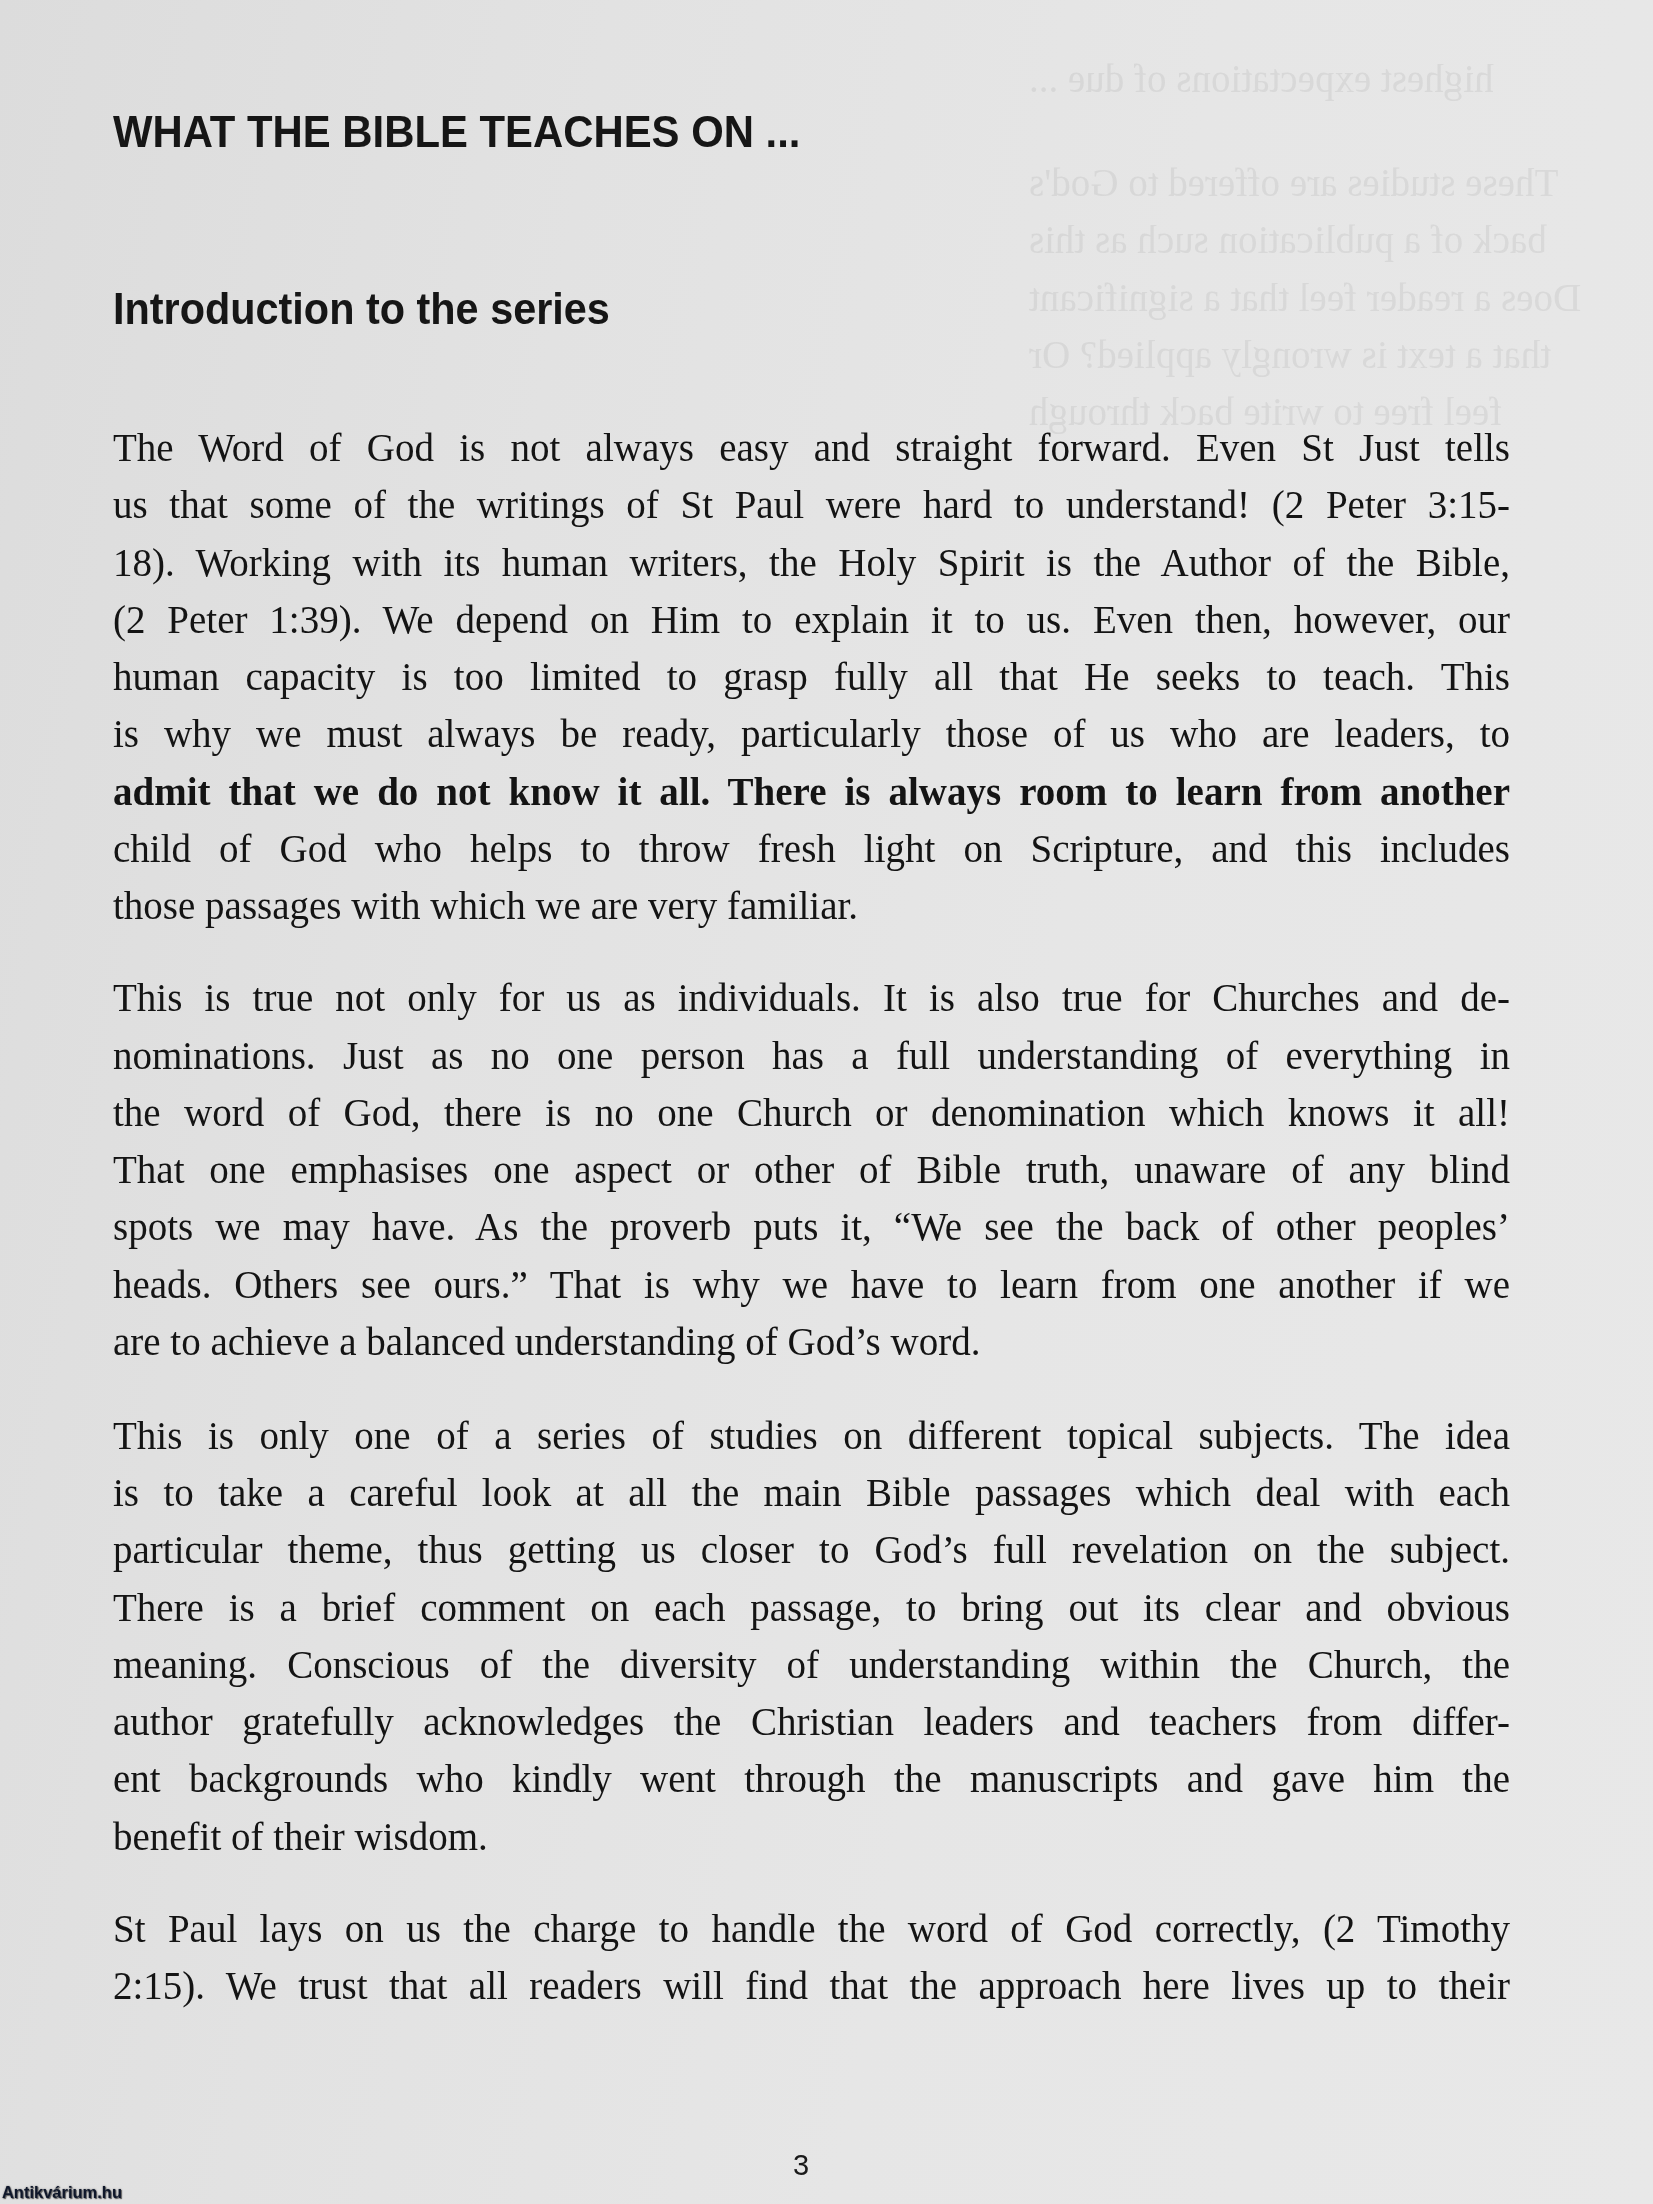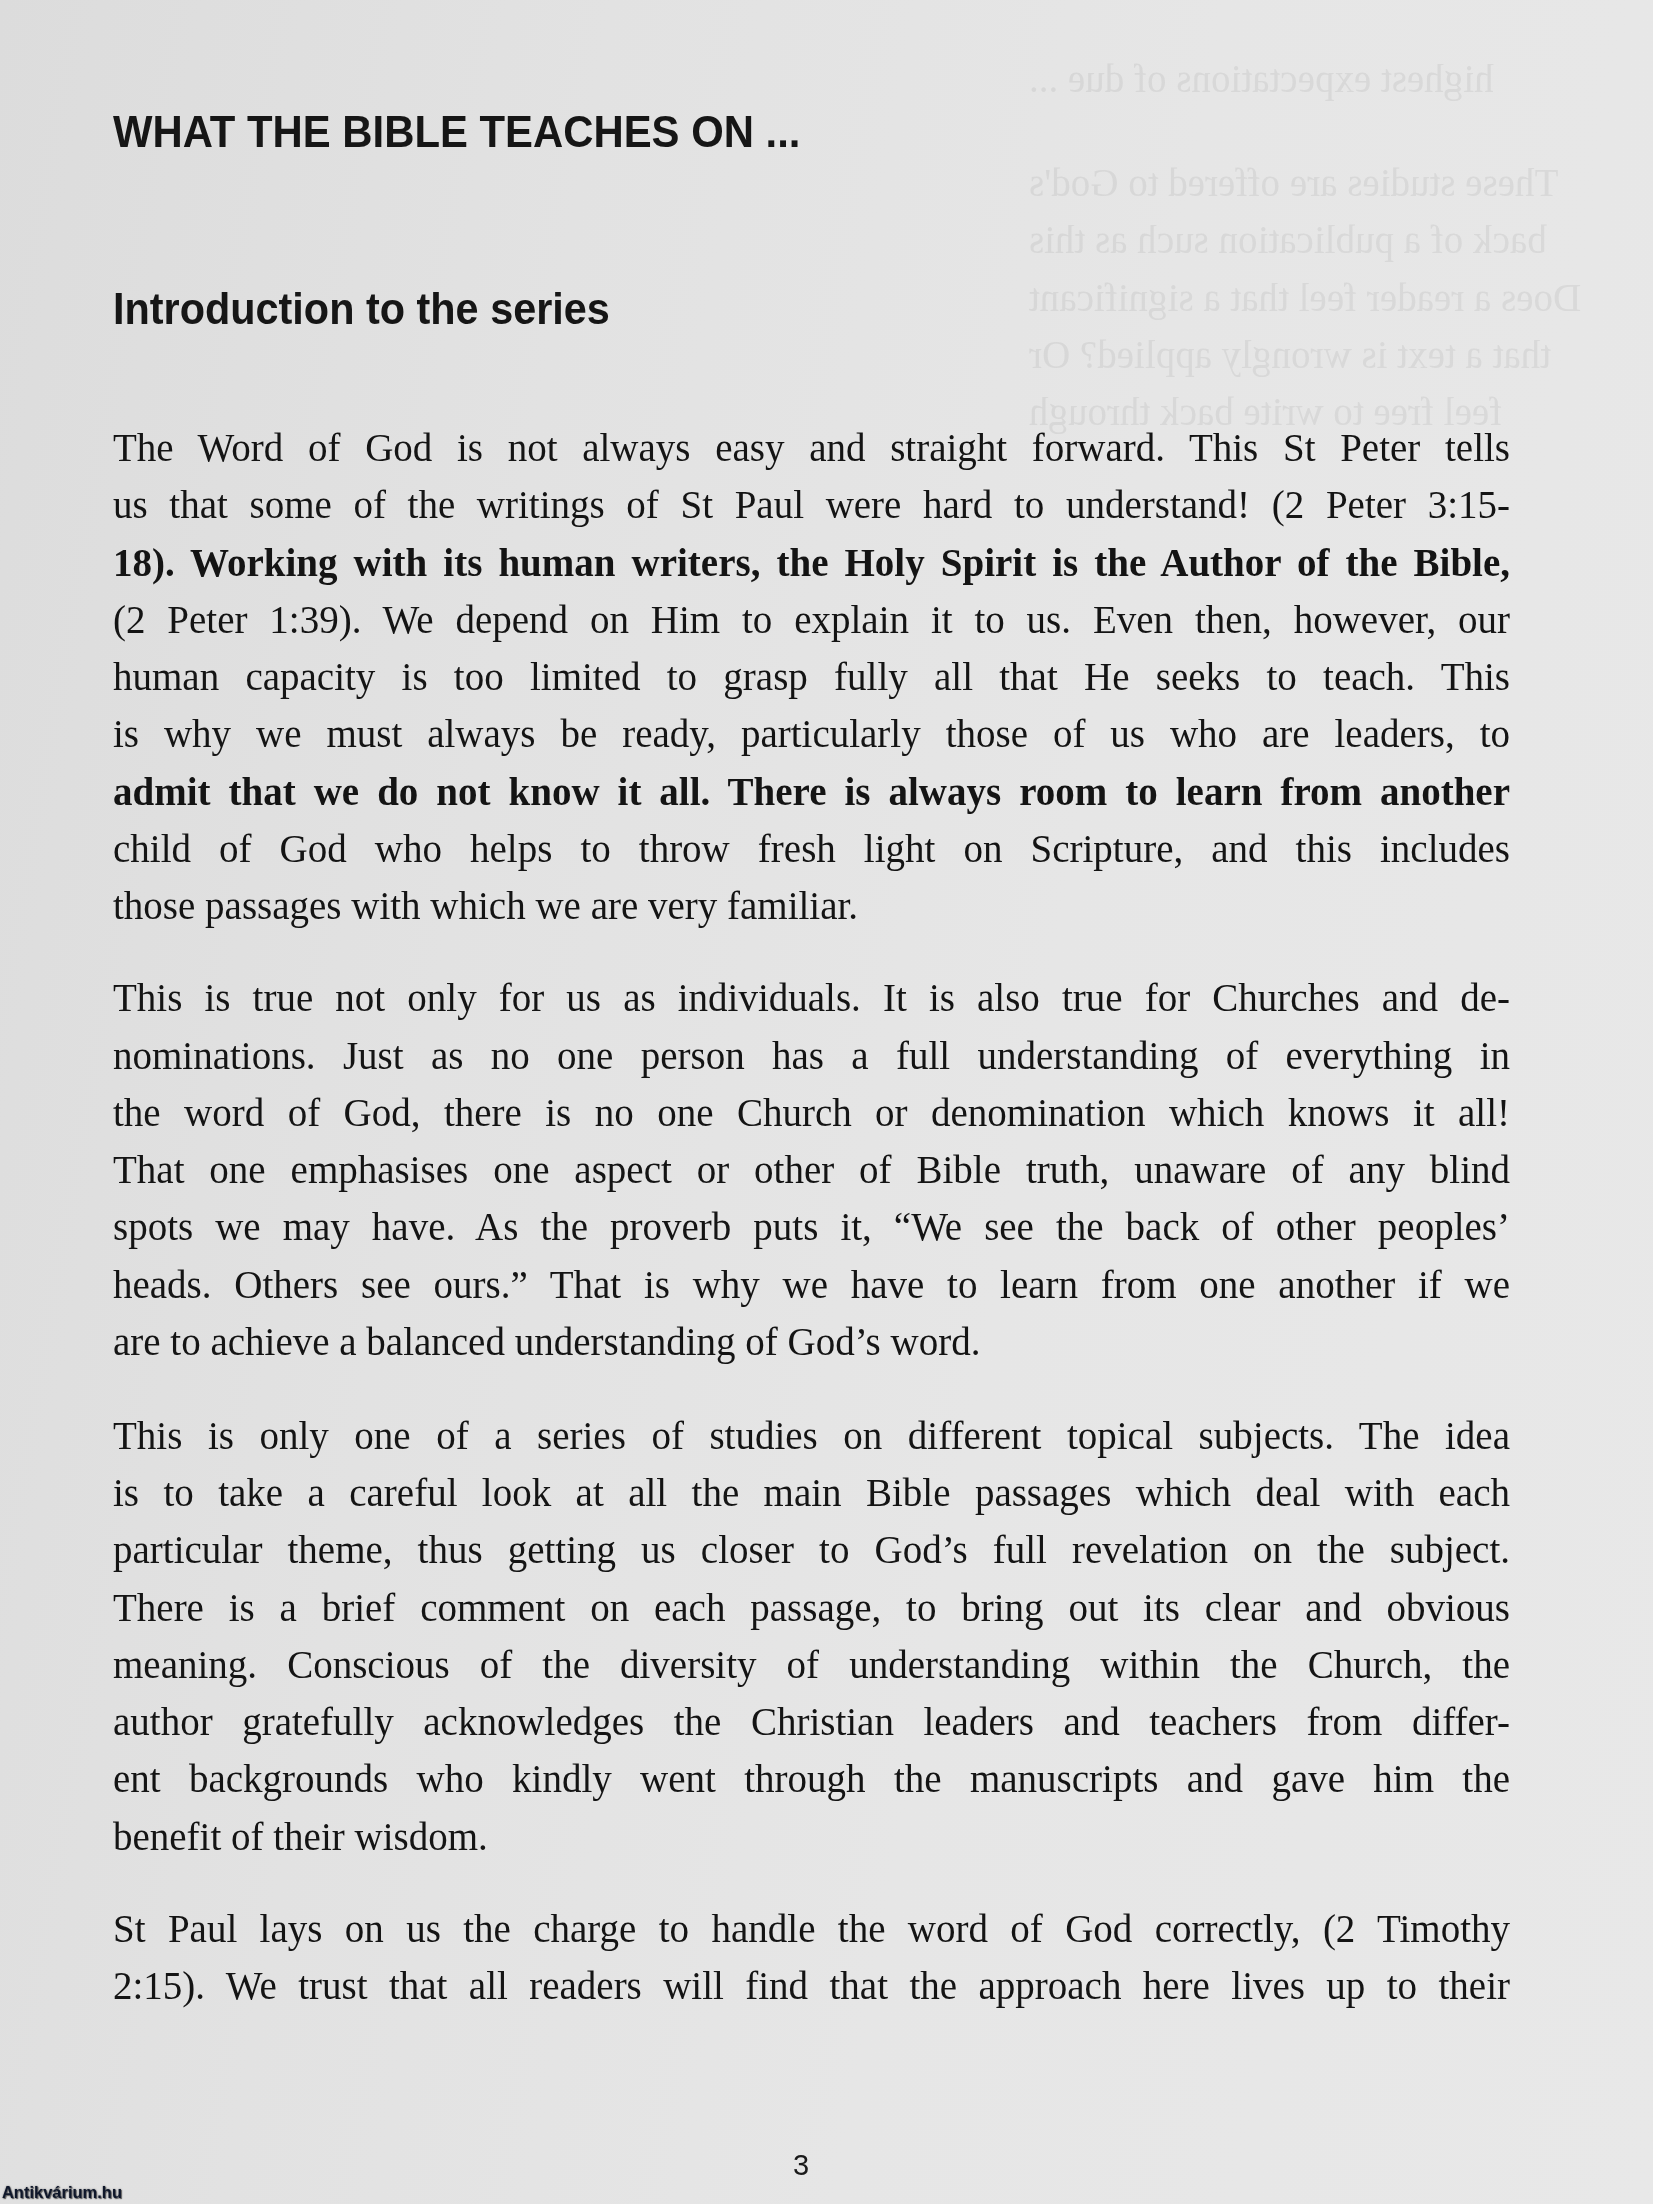--- a/index.html
+++ b/index.html
@@ -109,23 +109,23 @@
   <div class="bleed" style="left:1029px; top:160px;">These studies are offered to God's</div>
   <div class="bleed" style="left:1029px; top:217px;">back of a publication such as this</div>
   <div class="bleed" style="left:1029px; top:275px;">Does a reader feel that a significant</div>
   <div class="bleed" style="left:1029px; top:332px;">that a text is wrongly applied? Or</div>
   <div class="bleed" style="left:1029px; top:389px;">feel free to write back through</div>
 
   <h1 class="series-title">WHAT THE BIBLE TEACHES ON ...</h1>
   <h2 class="section-title">Introduction to the series</h2>
 
   <div>
-    <div class="line" style="top:424px;"><span>The Word of God is not always easy and straight forward. This St Peter tells</span></div>
+    <div class="line" style="top:424px;"><span>The Word of God is not always easy and straight forward. Even St Just tells</span></div>
     <div class="line" style="top:481px;"><span>us that some of the writings of St Paul were hard to understand! (2 Peter 3:15-</span></div>
-    <div class="line" style="top:539px;font-weight:bold;"><span>18). Working with its human writers, the Holy Spirit is the Author of the Bible,</span></div>
+    <div class="line" style="top:539px;"><span>18). Working with its human writers, the Holy Spirit is the Author of the Bible,</span></div>
     <div class="line" style="top:596px;"><span>(2 Peter 1:39). We depend on Him to explain it to us. Even then, however, our</span></div>
     <div class="line" style="top:653px;"><span>human capacity is too limited to grasp fully all that He seeks to teach. This</span></div>
     <div class="line" style="top:710px;"><span>is why we must always be ready, particularly those of us who are leaders, to</span></div>
     <div class="line" style="top:768px;font-weight:bold;"><span>admit that we do not know it all. There is always room to learn from another</span></div>
     <div class="line" style="top:825px;"><span>child of God who helps to throw fresh light on Scripture, and this includes</span></div>
     <div class="line last" style="top:882px;"><span>those passages with which we are very familiar.</span></div>
   </div>
 
   <div>
     <div class="line" style="top:974px;"><span>This is true not only for us as individuals. It is also true for Churches and de-</span></div>

